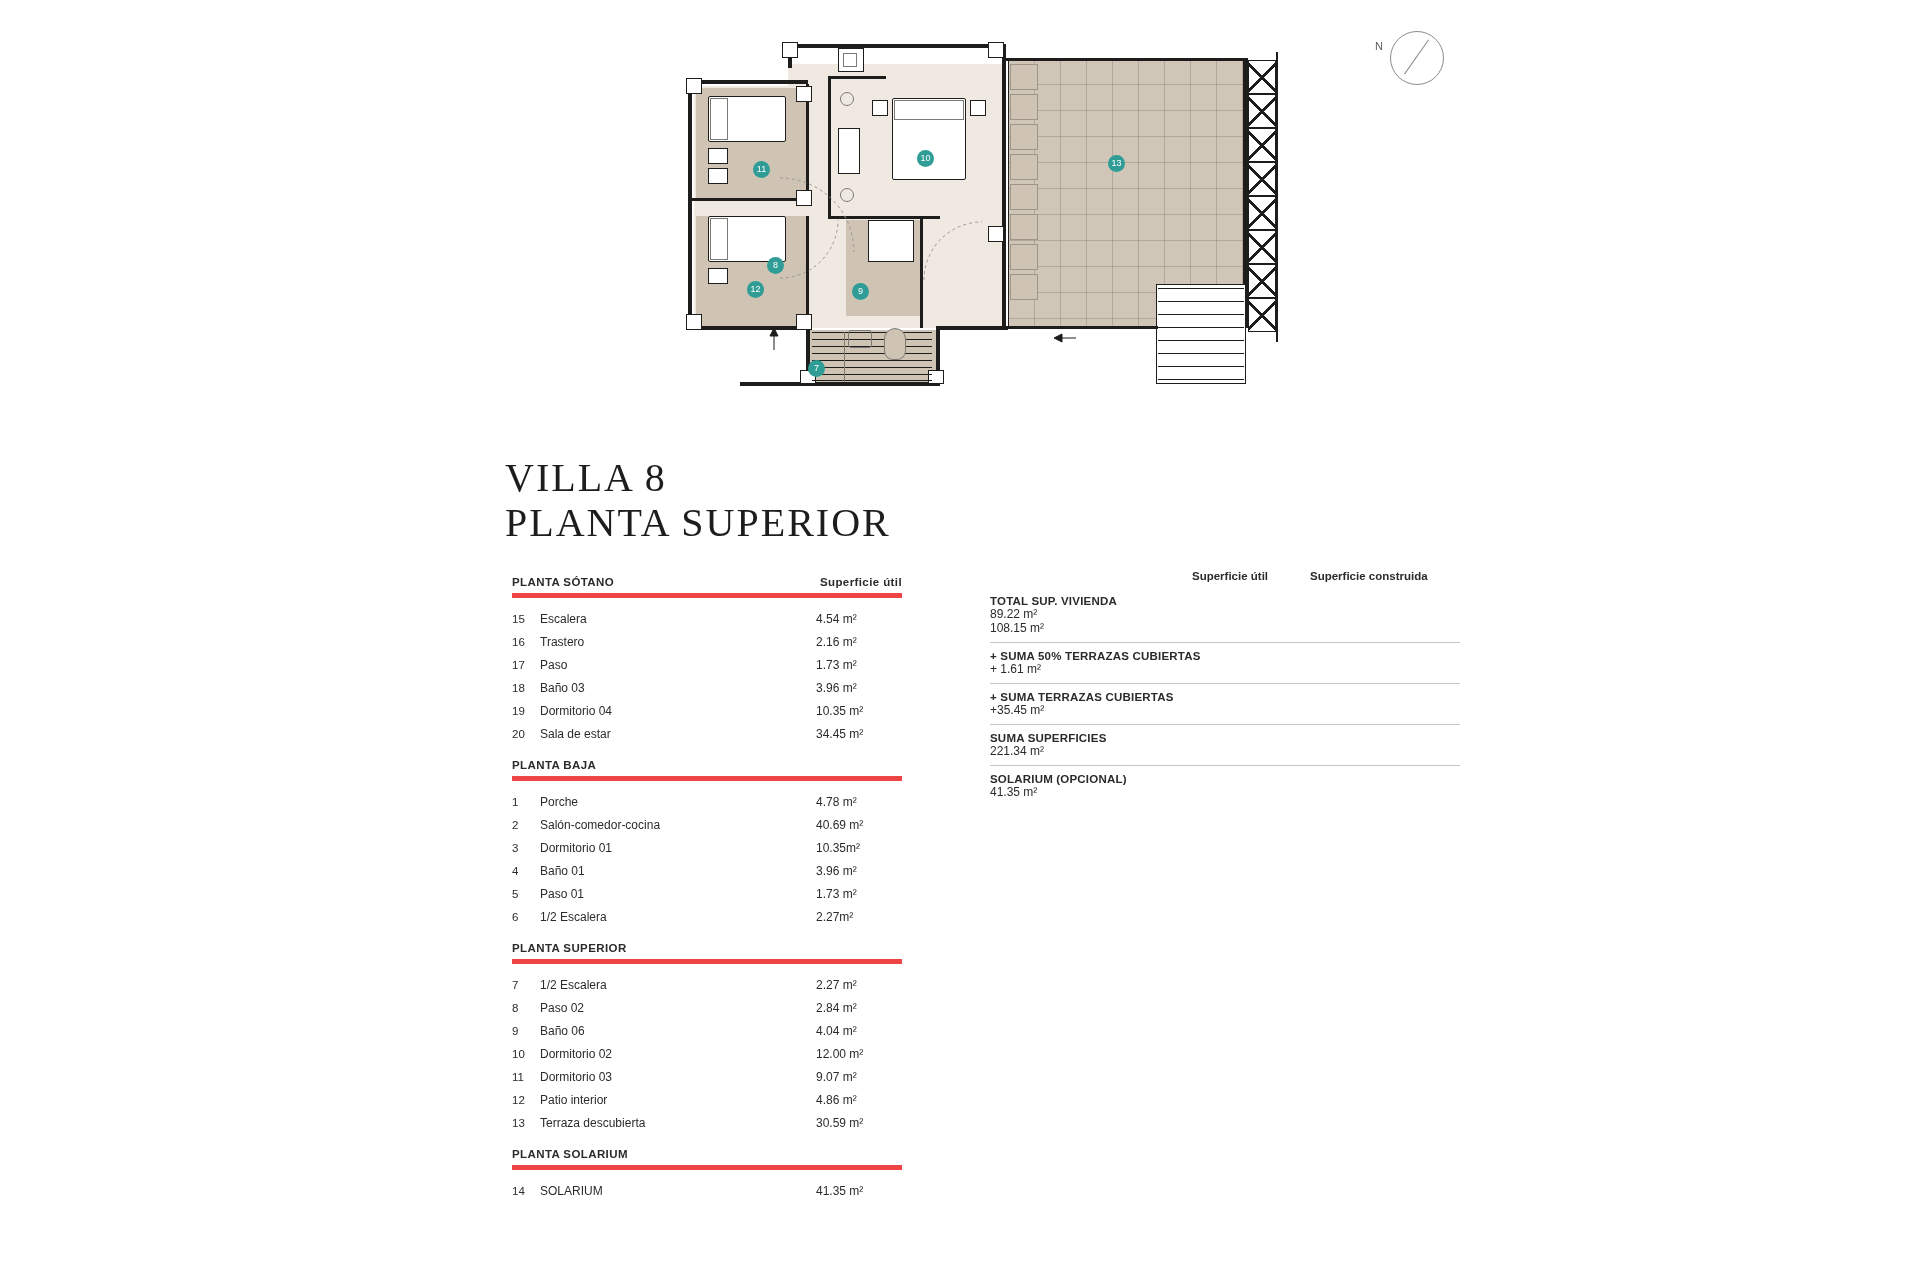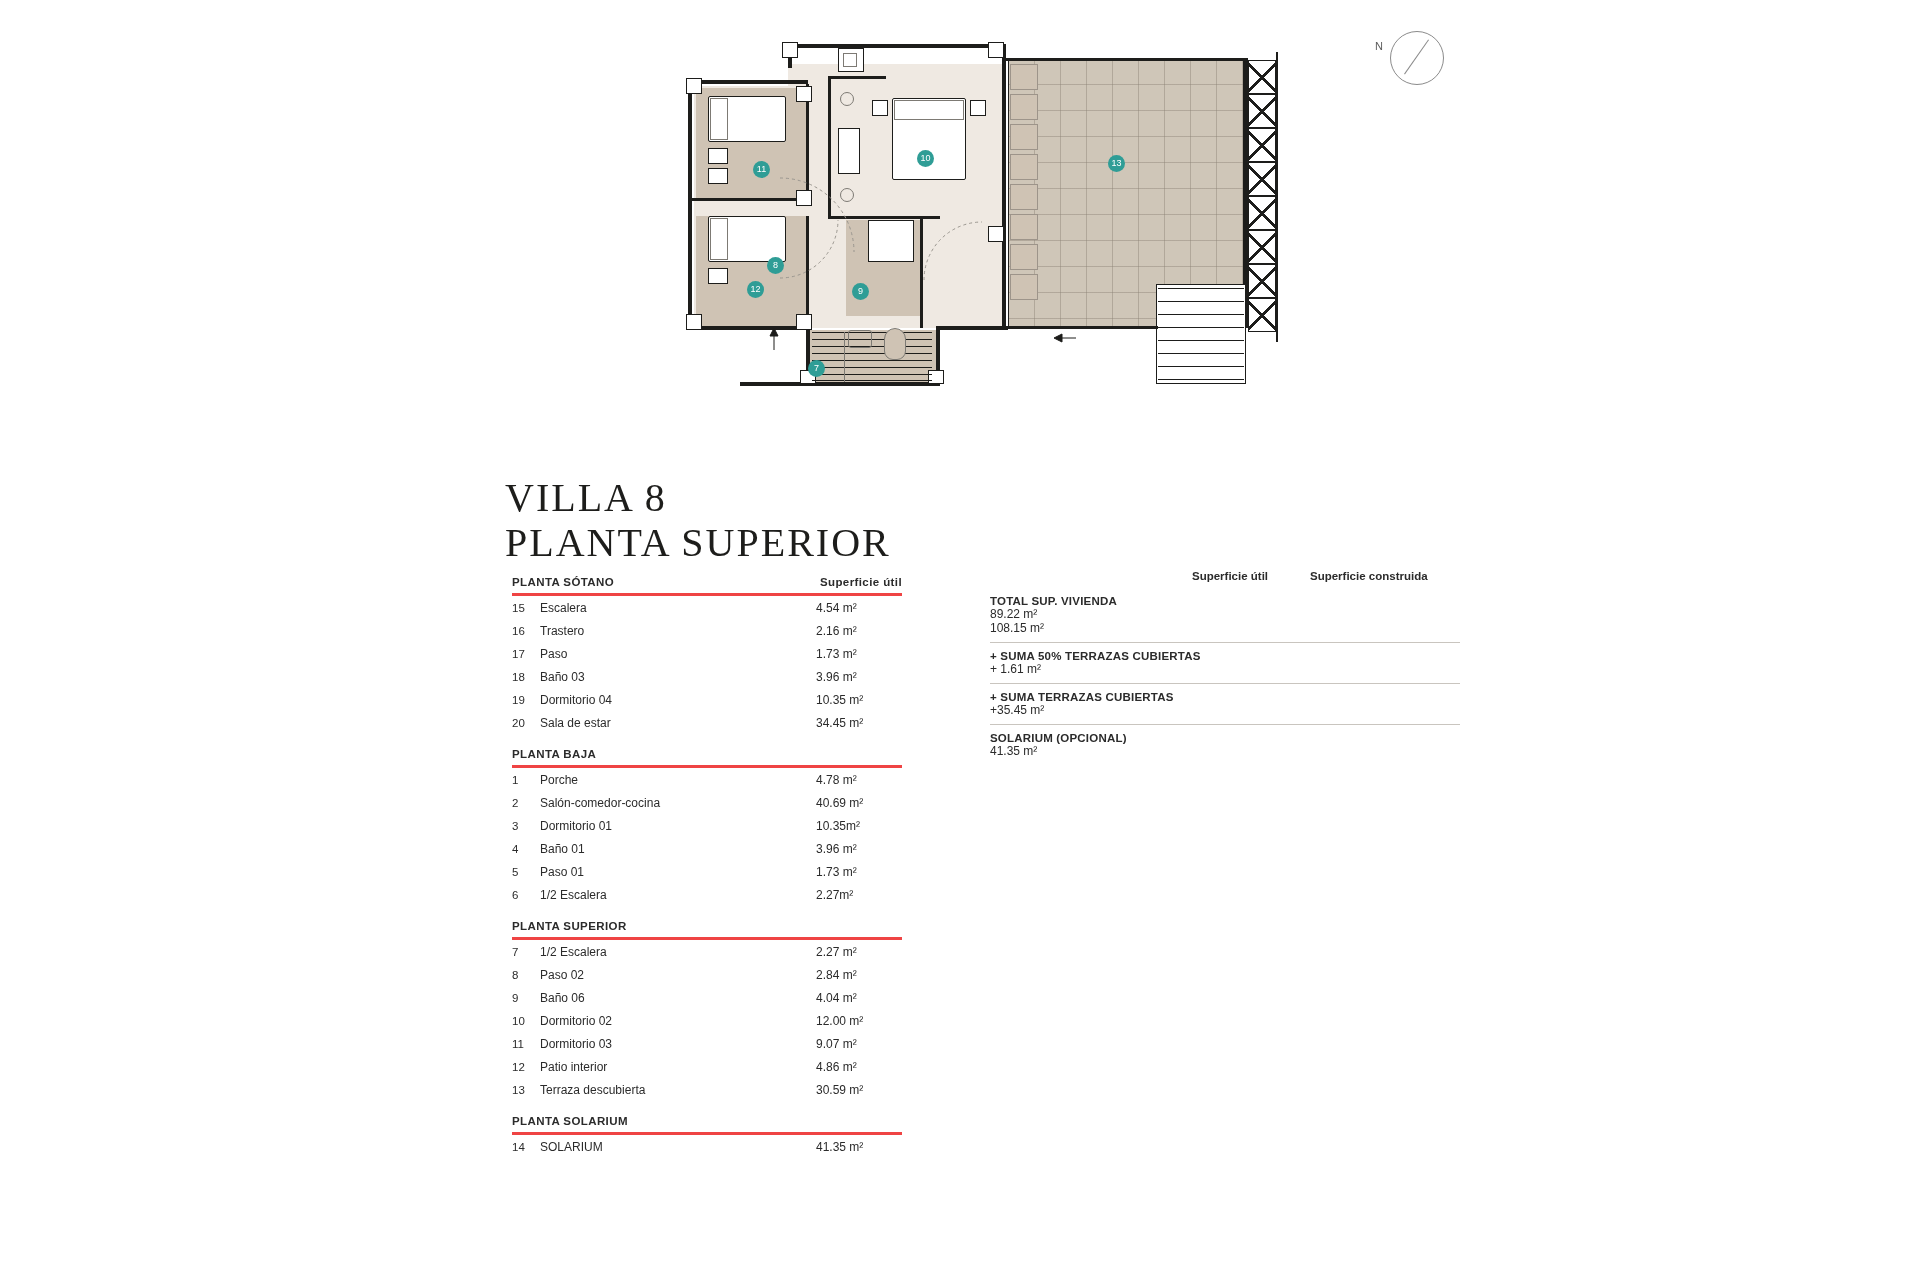--- a/index.html
+++ b/index.html
@@ -48,35 +48,35 @@
   .stairs i{position:absolute;left:0;right:0;height:1px;background:#1d1d1b;}
 
   
   .compass{position:absolute;left:1375px;top:28px;width:70px;height:60px;}
   .compass .circ{position:absolute;left:15px;top:3px;width:52px;height:52px;border:1.2px solid #8b8b8b;border-radius:50%;}
   .compass .needle{position:absolute;left:41px;top:8px;width:1.4px;height:42px;background:#8b8b8b;transform:rotate(35deg);transform-origin:50% 50%;}
   .compass .nlabel{position:absolute;left:0;top:12px;font-size:11px;color:#5c5c5c;}
 
   
   .title{
-    position:absolute;left:505px;top:476px;
+    position:absolute;left:505px;top:456px;
     font-family:"Liberation Serif", serif;
     font-size:40px;letter-spacing:2px;color:#1d1d1b;line-height:1.12;
   }
   .title div{white-space:nowrap;}
 
   
   .tbl{position:absolute;font-size:12.5px;color:#2b2b2b;}
   .left-tbl{left:512px;top:576px;width:390px;}
   .right-tbl{left:990px;top:570px;width:470px;}
 
   .sec-head{
     display:flex;justify-content:space-between;align-items:center;
     font-size:11.5px;font-weight:bold;letter-spacing:.4px;
-    padding-bottom:5px;border-bottom:3px solid #ef4444;
+    padding-bottom:5px;border-bottom:5px solid #ef4444;margin-bottom:9px;
   }
   .sec-head.nosub{justify-content:flex-start;}
   .row{
     display:flex;align-items:baseline;
     padding:4.5px 0;
   }
   .row .num{width:28px;font-size:11.5px;color:#2b2b2b;}
   .row .nm{flex:1;font-size:12px;}
   .row .val{width:86px;text-align:left;font-size:12px;white-space:nowrap;}
   .gap{height:14px;}
@@ -396,20 +396,25 @@
     <div class="rrow">
       <span class="lbl">+ SUMA 50% TERRAZAS CUBIERTAS</span>
       <span class="c1"></span>
       <span class="c2">+ 1.61 m²</span>
     </div>
     <div class="rrow">
       <span class="lbl">+ SUMA TERRAZAS CUBIERTAS</span>
       <span class="c1"></span>
       <span class="c2">+35.45 m²</span>
     </div>
+    <div class="rrow">
+      <span class="lbl">SUMA SUPERFICIES</span>
+      <span class="c1"></span>
+      <span class="c2">221.34 m²</span>
+    </div>
     <div class="rrow last">
       <span class="lbl">SOLARIUM (OPCIONAL)</span>
       <span class="c1"></span>
       <span class="c2">41.35 m²</span>
     </div>
   </div>
 
 </div>
 
 </body></html>

